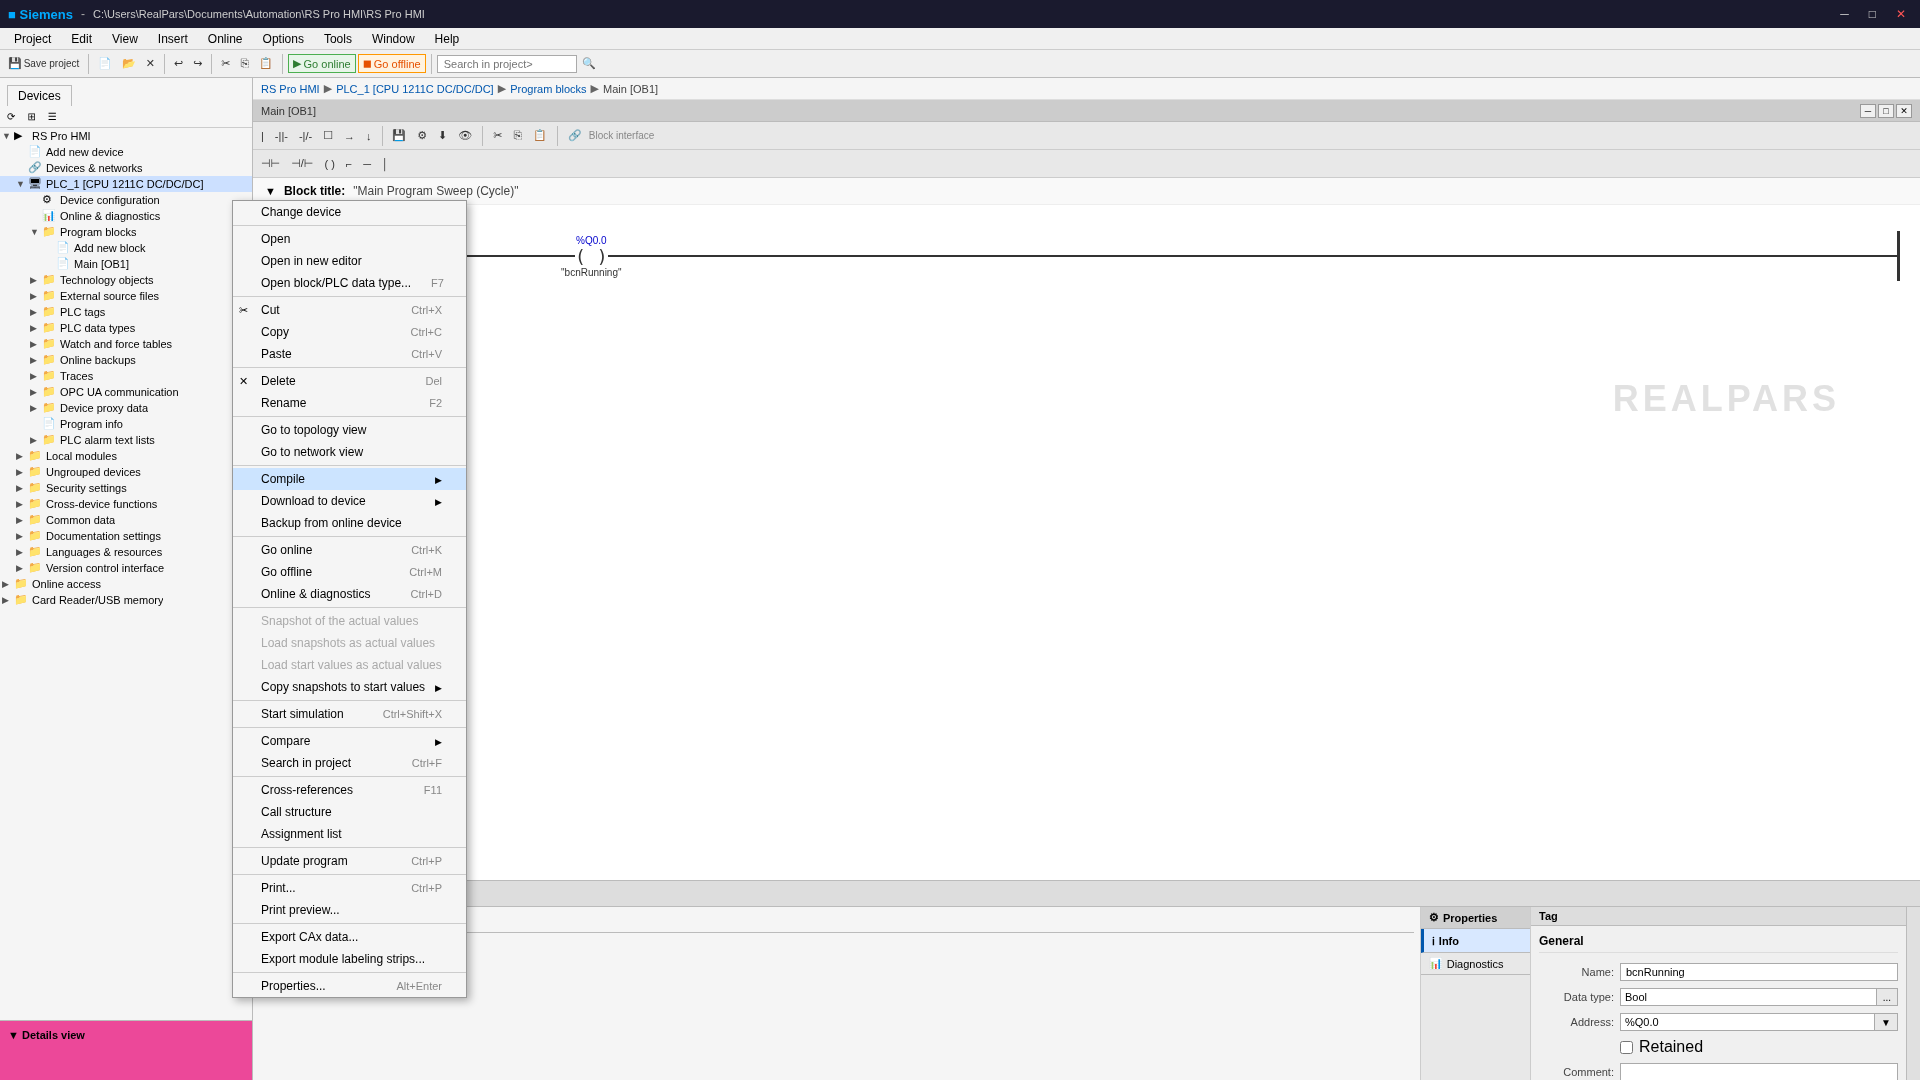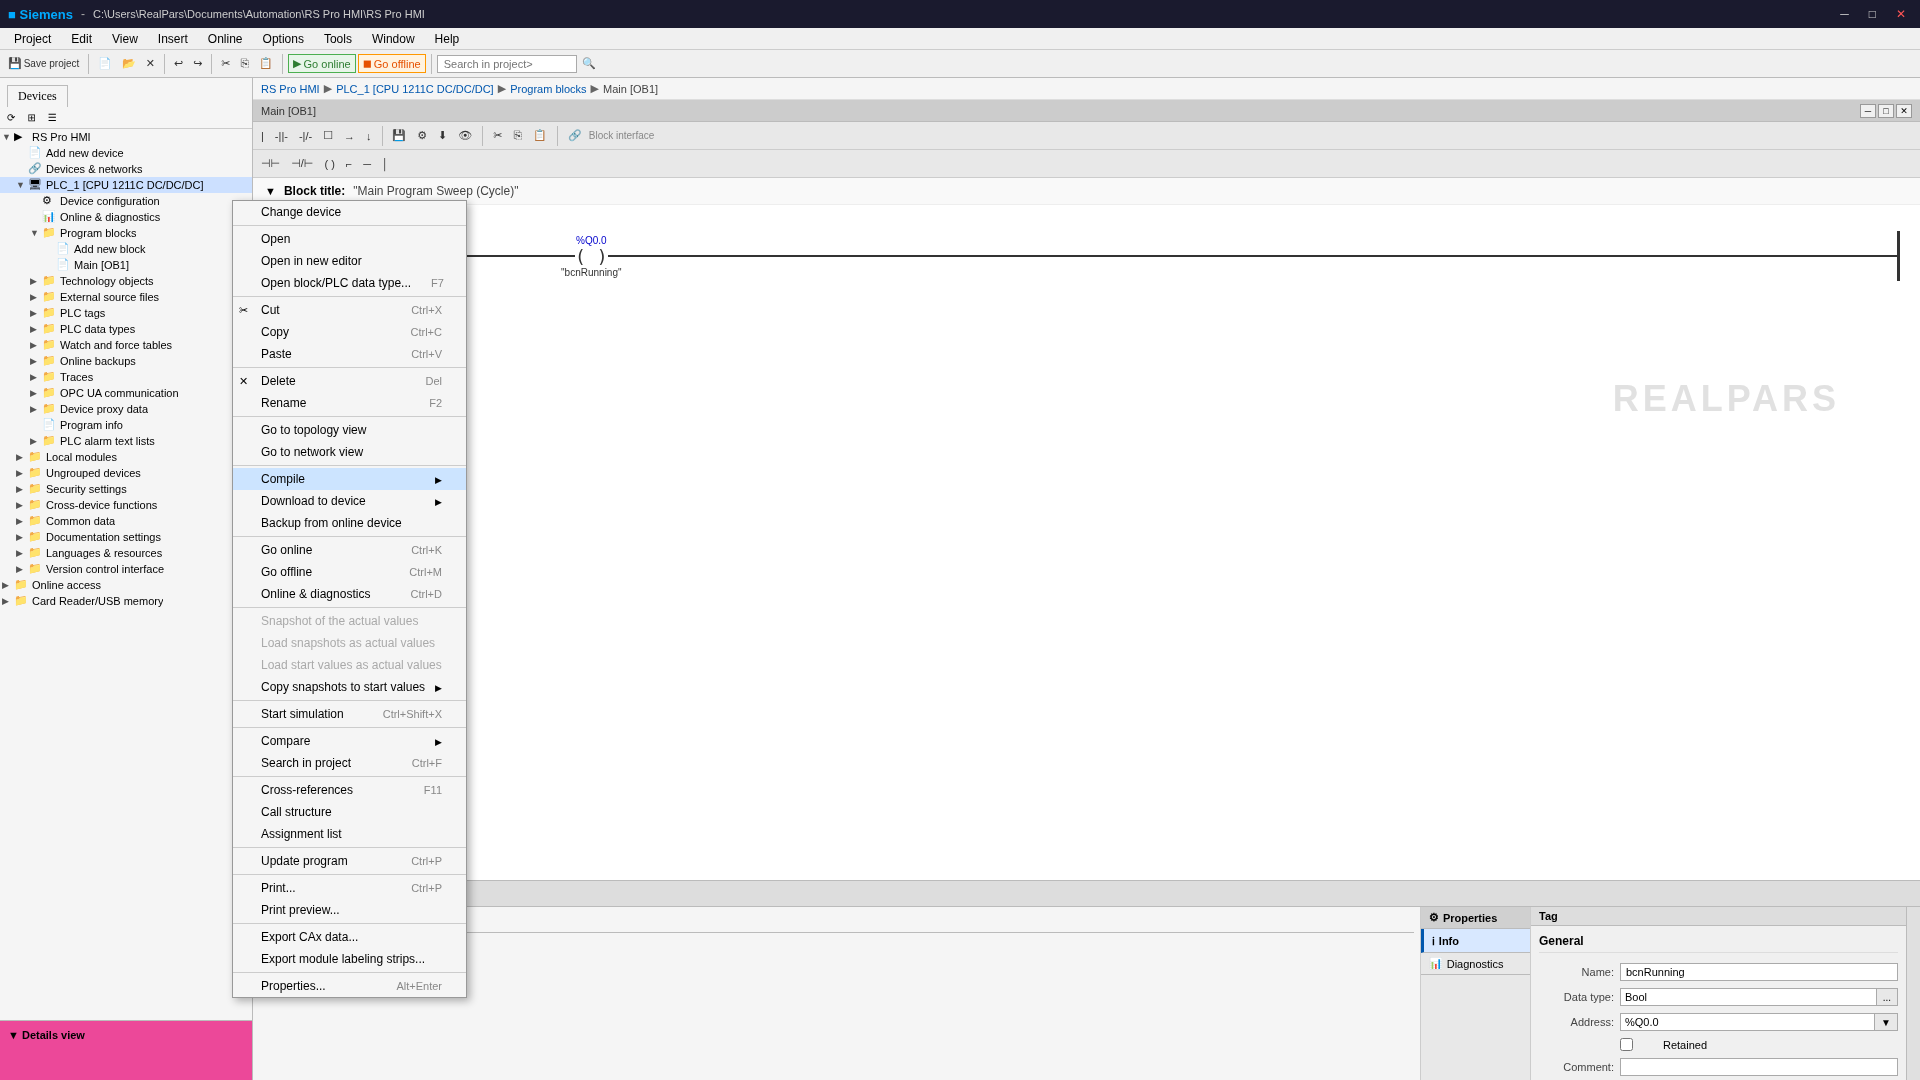--- a/index.html
+++ b/index.html
@@ -19,21 +19,21 @@
     .tb-btn.go-online { background: #e8f5e9; border: 1px solid #4caf50; color: #2e7d32; }
     .tb-btn.go-offline { background: #fff3e0; border: 1px solid #ff9800; color: #e65100; }
     .search-box { border: 1px solid #aaa; padding: 2px 6px; font-size: 11px; width: 140px; background: #fff; color: #666; }
 
     
     #main { display: flex; height: calc(1080px - 78px); }
 
     
     #sidebar { width: 253px; background: #f5f5f5; border-right: 1px solid #bbb; display: flex; flex-direction: column; flex-shrink: 0; }
     #sidebar-header { background: #e8e8e8; padding: 4px 8px; font-weight: bold; font-size: 12px; display: flex; align-items: center; justify-content: space-between; border-bottom: 1px solid #bbb; height: 34px; }
-    #devices-tab { background: #f5f5f5; border: 1px solid #bbb; border-bottom: none; padding: 3px 10px; font-size: 12px; cursor: pointer; display: inline-block; margin: 4px 0 0 4px; font-family: Liberation Serif, serif; }
+    #devices-tab { background: #f5f5f5; border: 1px solid #bbb; border-bottom: none; padding: 3px 10px; font-size: 12px; cursor: pointer; display: inline-block; margin: 4px 0 0 4px; }
     #tree-toolbar { display: flex; align-items: center; gap: 4px; padding: 3px; border-bottom: 1px solid #ccc; }
     #tree-toolbar button { background: none; border: 1px solid transparent; padding: 1px 3px; cursor: pointer; font-size: 10px; }
     #project-tree { flex: 1; overflow-y: auto; overflow-x: hidden; }
     .tree-row { display: flex; align-items: center; padding: 1px 2px; cursor: pointer; white-space: nowrap; overflow: hidden; }
     .tree-row.selected { background: #cce0ff; }
     .tree-arrow { display: inline-block; width: 12px; font-size: 9px; color: #555; }
     .tree-icon { display: inline-block; width: 16px; height: 14px; margin-right: 2px; font-size: 11px; flex-shrink: 0; }
     .tree-label { font-size: 11px; overflow: hidden; text-overflow: ellipsis; }
 
     
@@ -57,21 +57,21 @@
     #bottom-tab-bar { display: flex; background: #ddd; border-bottom: 1px solid #bbb; height: 26px; align-items: flex-end; }
     .btab { padding: 3px 14px; font-size: 11px; cursor: pointer; border: 1px solid transparent; border-bottom: none; margin-right: 2px; }
     .btab.active { background: #fff; border-color: #bbb; border-bottom-color: #fff; }
     .form-row { display: flex; align-items: center; margin-bottom: 7px; gap: 6px; }
     .form-label { width: 75px; text-align: right; font-size: 11px; color: #444; flex-shrink: 0; }
     .form-input { flex: 1; border: 1px solid #aaa; padding: 2px 5px; font-size: 11px; background: #fff; }
     .form-input-with-btn { display: flex; flex: 1; }
     .form-input-with-btn input { flex: 1; border: 1px solid #aaa; padding: 2px 4px; font-size: 11px; }
     .form-input-with-btn button { border: 1px solid #aaa; border-left: none; background: #e8e8e8; padding: 0 4px; cursor: pointer; font-size: 9px; }
     .check-row { display: flex; align-items: center; gap: 6px; margin-bottom: 7px; padding-left: 81px; }
-    .check-row label { font-size: 11px; margin-left: 24px; }
+    .check-row label { font-size: 16px; }
     .right-scroll-track { width: 14px; background: #e0e0e0; border-left: 1px solid #bbb; flex-shrink: 0; }
 
     
     #outer-wrapper { display: flex; flex-direction: column; height: 1080px; }
   </style>
 </head>
 <body>
 
 <div id="outer-wrapper">
 

